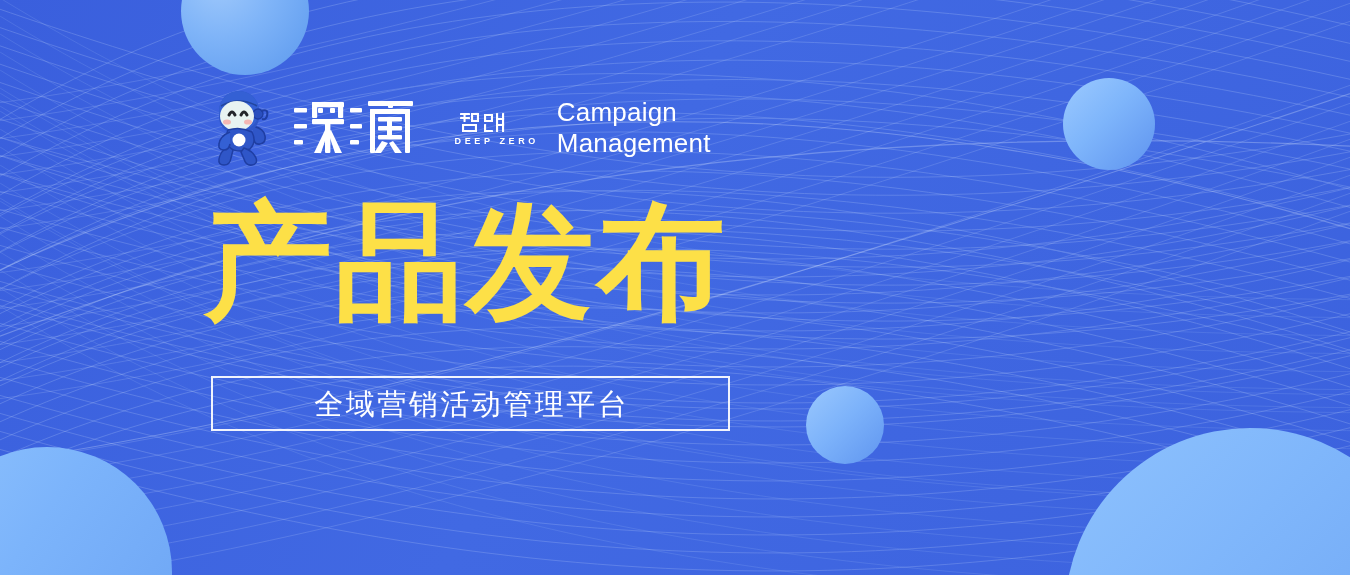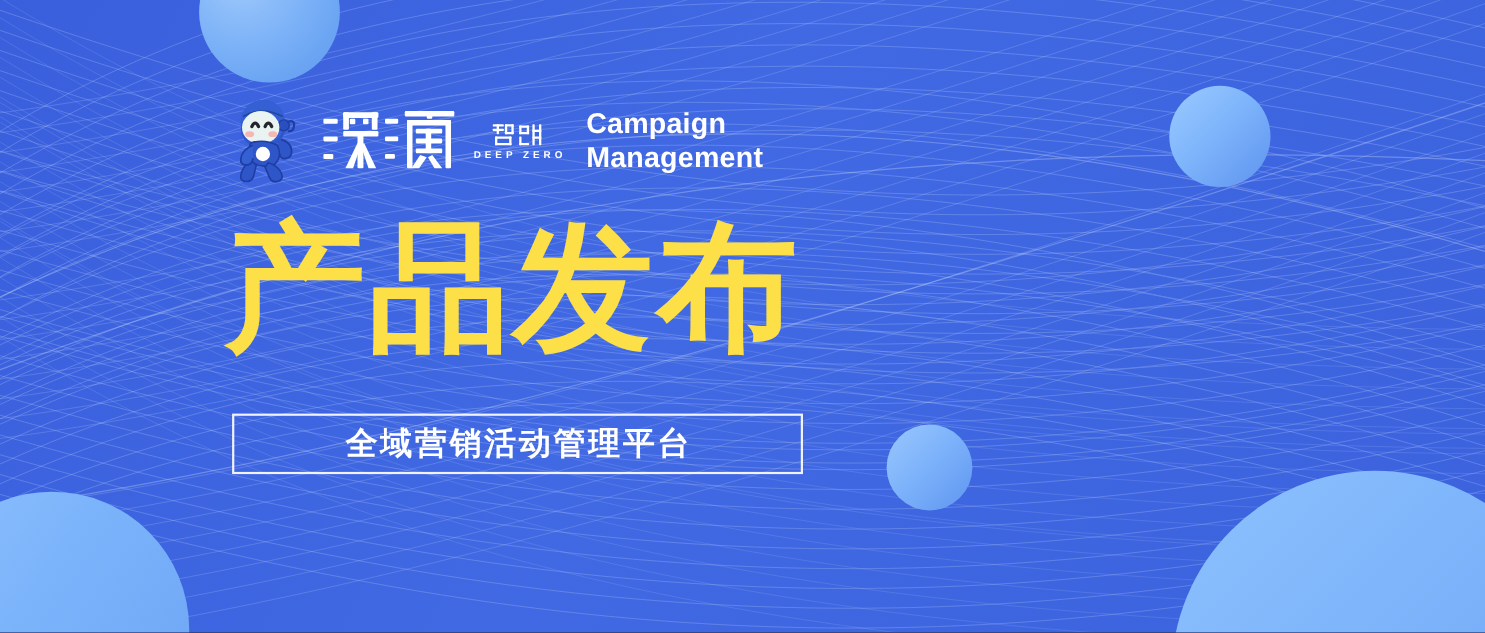--- a/index.html
+++ b/index.html
@@ -99,25 +99,26 @@
     display: block;
   }
   .brand-sub-en {
     color: #ffffff;
     font-size: 9px;
     font-weight: 700;
     letter-spacing: 3.6px;
     line-height: 11px;
     text-align: center;
     text-indent: 3.6px;
+    margin-left: 24px;
   }
   .product-name {
     color: #ffffff;
     font-size: 26px;
-    font-weight: 700;
+    font-weight: 400;
     line-height: 31px;
     letter-spacing: 0.2px;
     margin-left: 8px;
     white-space: pre-line;
   }
 
   
   .main-title {
     position: absolute;
     left: 204px;
@@ -139,21 +140,21 @@
     height: 55px;
     border: 2px solid rgba(255,255,255,0.92);
     box-sizing: border-box;
     display: flex;
     align-items: center;
     justify-content: center;
   }
   .subtitle-text {
     color: #ffffff;
     font-size: 29px;
-    font-weight: 700;
+    font-weight: 400;
     letter-spacing: 2.5px;
     line-height: 34px;
     text-indent: 2.5px;
     white-space: nowrap;
   }
 </style>
 </head>
 <body>
 
 <div id="banner">

